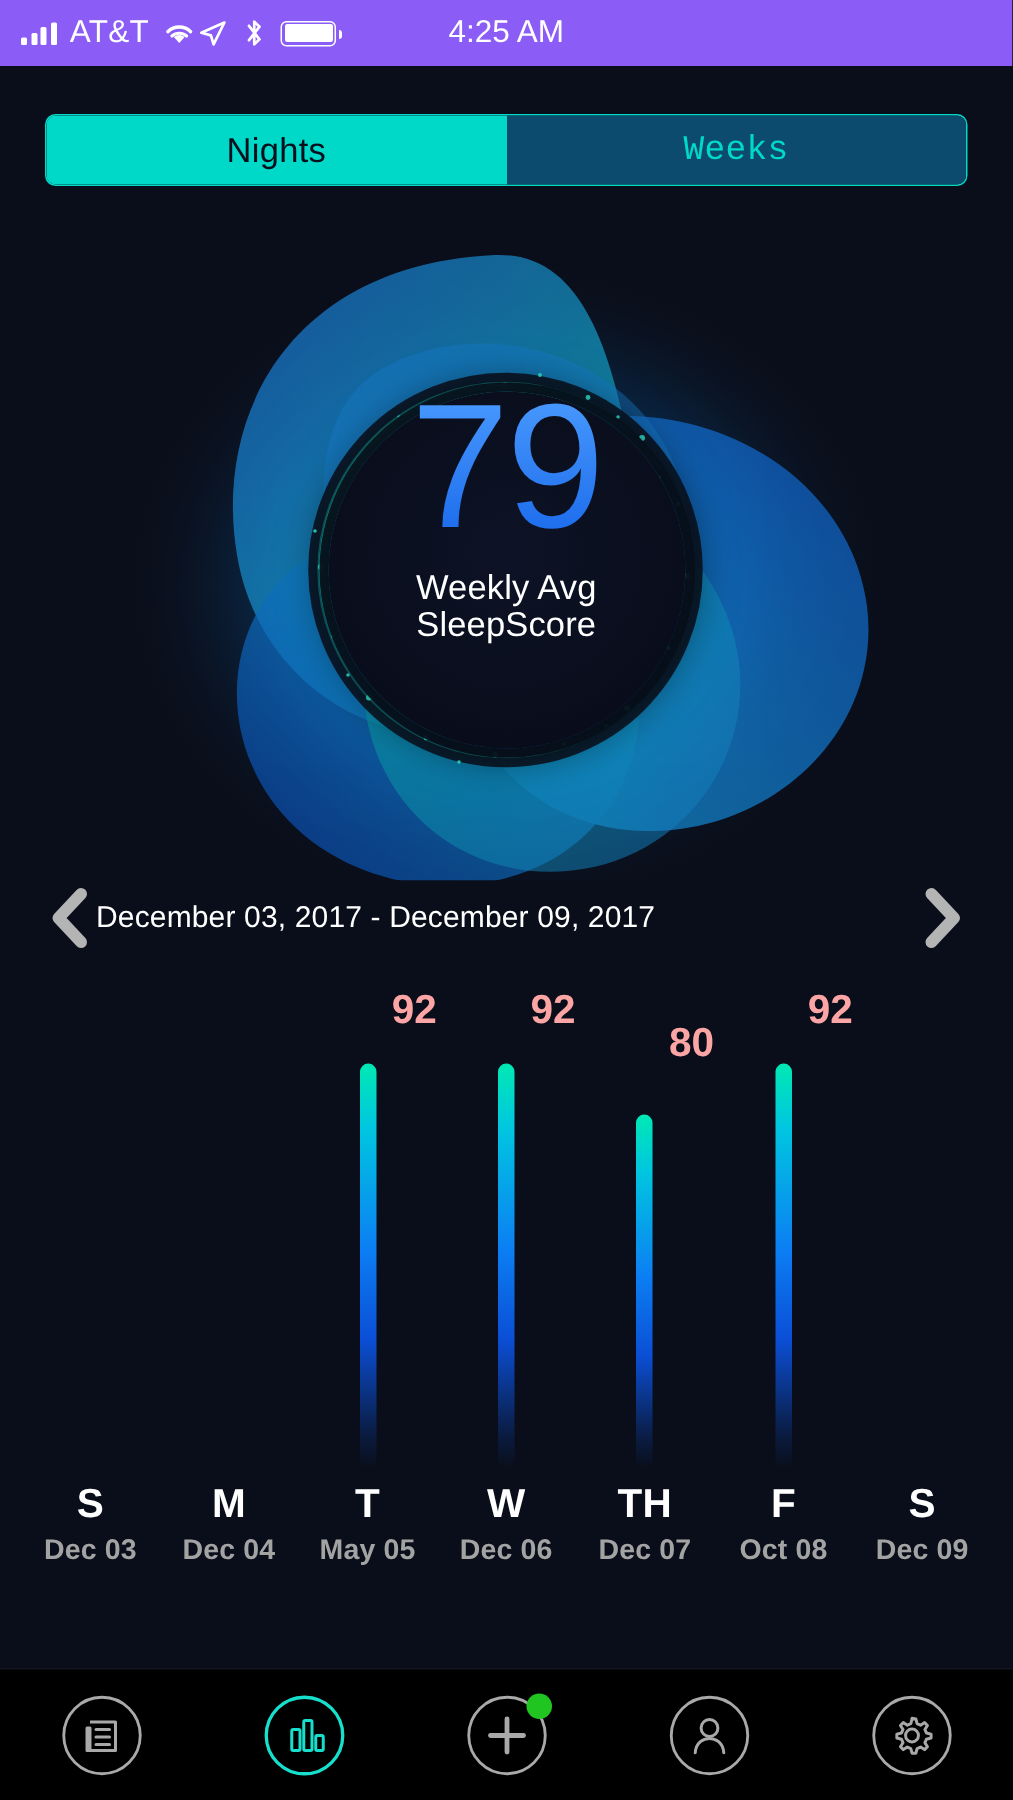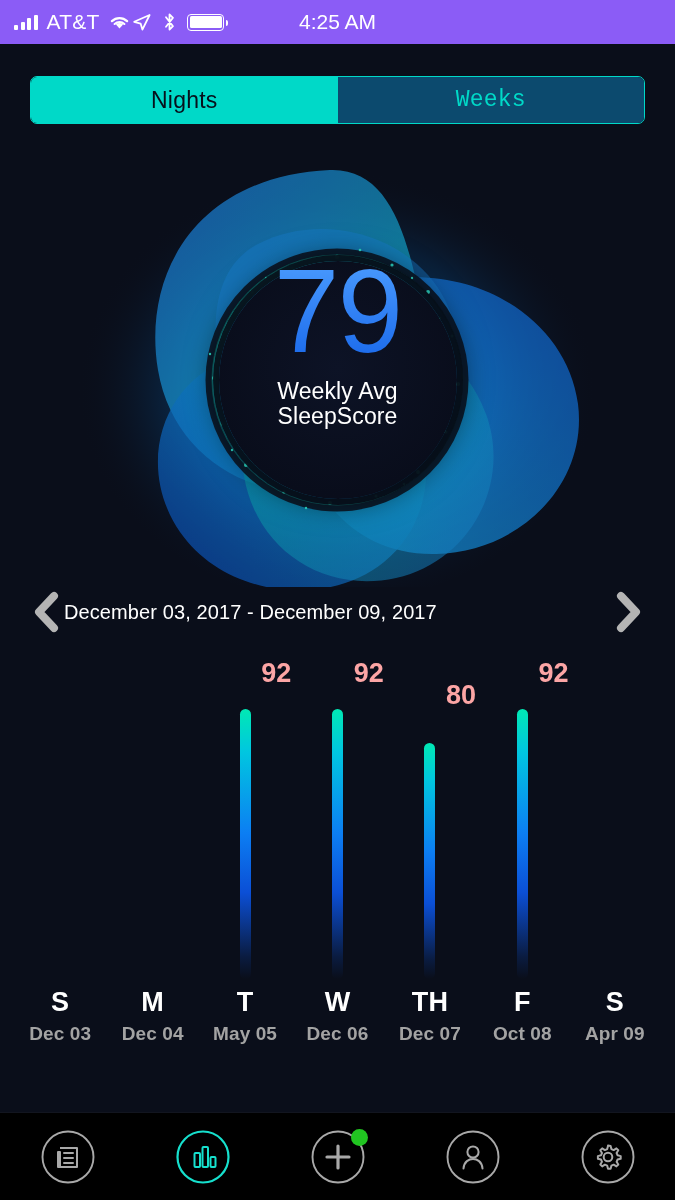--- a/index.html
+++ b/index.html
@@ -317,21 +317,21 @@
       <div class="bar-val" style="bottom:290px">92</div>
       <div class="bar" style="height:270px"></div>
     </div>
     <div class="day">F</div>
     <div class="date">Oct 08</div>
   </div>
 
   <div class="col">
     <div class="bar-area"></div>
     <div class="day">S</div>
-    <div class="date">Apr 09</div>
+    <div class="date">Dec 09</div>
   </div>
 </div>
 
 <div class="tabbar">
 
   <div class="tab">
     <svg width="60" height="60" viewBox="0 0 60 60">
       <circle cx="30" cy="30" r="25.5" fill="none" stroke="#a9a9a9" stroke-width="1.9"></circle>
       <path d="M22 21 h17 v19 h-19 v-15 h2 v15" fill="none" stroke="#a9a9a9" stroke-width="2" stroke-linejoin="round"></path>
       <line x1="26" y1="26" x2="35" y2="26" stroke="#a9a9a9" stroke-width="2" stroke-linecap="round"></line>

